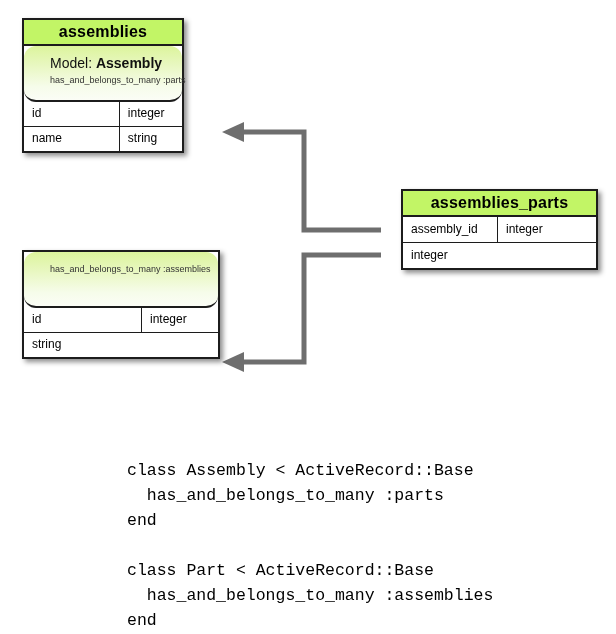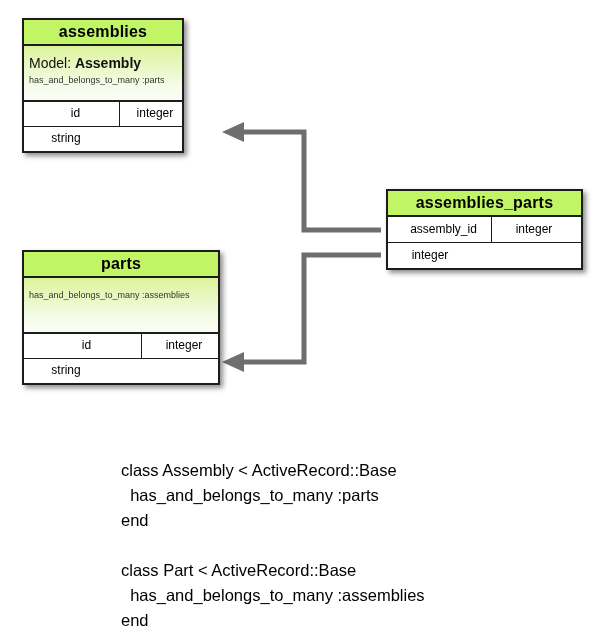--- a/index.html
+++ b/index.html
@@ -40,22 +40,23 @@
     font-size: 16px;
     color: #000000;
     line-height: 24px;
     height: 26px;
     letter-spacing: 0.2px;
   }
   .er-note {
     box-sizing: border-box;
     background: linear-gradient(to bottom, #dcf49c 0%, #e8f7c0 35%, #f6fcea 75%, #fbfdf6 100%);
     border-bottom: 2px solid #1c1c1c;
-    padding: 9px 0 0 5px;
+    padding: 9px 0 0 26px;
     height: 56px;
+    border-radius: 12px;
   }
   .er-note-model {
     font-size: 14px;
     color: #111111;
     line-height: 17px;
     white-space: nowrap;
   }
   .er-note-model b { font-weight: bold; }
   .er-note-sub {
     font-size: 9px;
@@ -71,53 +72,52 @@
   }
   .er-row:last-child { border-bottom: none; }
   .er-cell {
     box-sizing: border-box;
     font-size: 12px;
     color: #000000;
     line-height: 23px;
     padding-left: 8px;
     overflow: hidden;
     white-space: nowrap;
-    text-align: center;
   }
   .er-cell.name { border-right: 1px solid #1c1c1c; }
 
   
   #tbl-assemblies      { left: 22px;  top: 18px;  width: 162px; }
   #tbl-parts           { left: 22px;  top: 250px; width: 198px; }
-  #tbl-assemblies-parts{ left: 386px; top: 189px; width: 197px; }
+  #tbl-assemblies-parts{ left: 401px; top: 189px; width: 197px; }
 
   #tbl-assemblies .er-cell.name,
   #tbl-parts .er-cell.name { width: 118px; }
   #tbl-assemblies .er-cell.type,
   #tbl-parts .er-cell.type { width: 76px; }
 
-  #tbl-assemblies-parts .er-cell.name { width: 104px; }
+  #tbl-assemblies-parts .er-cell.name { width: 95px; }
   #tbl-assemblies-parts .er-cell.type { width: 76px; }
   #tbl-assemblies-parts .er-row { height: 25px; }
   #tbl-assemblies-parts .er-cell { line-height: 24px; }
 
   
   #connectors {
     position: absolute;
     left: 0; top: 0;
     width: 616px; height: 634px;
     pointer-events: none;
   }
 
   
   #code-block {
     position: absolute;
-    left: 121px;
+    left: 127px;
     top: 441px;
-    font-family: Liberation Sans, sans-serif;
+    font-family: Liberation Mono, monospace;
     font-size: 16.5px;
     line-height: 25px;
     color: #000000;
     white-space: pre;
     letter-spacing: 0px;
   }
 </style>
 </head>
 <body>
 
@@ -143,26 +143,26 @@
         <span>Model:</span>
         <b>Assembly</b>
       </div>
       <div class="er-note-sub">has_and_belongs_to_many :parts</div>
     </div>
     <div class="er-row">
       <div class="er-cell name">id</div>
       <div class="er-cell type">integer</div>
     </div>
     <div class="er-row">
+      <div class="er-cell name">name</div>
       <div class="er-cell type">string</div>
     </div>
   </div>
 
   <div class="er-table" id="tbl-parts">
-    <div class="er-title">parts</div>
     <div class="er-note">
       <div class="er-note-sub">has_and_belongs_to_many :assemblies</div>
     </div>
     <div class="er-row">
       <div class="er-cell name">id</div>
       <div class="er-cell type">integer</div>
     </div>
     <div class="er-row">
       <div class="er-cell type">string</div>
     </div>

